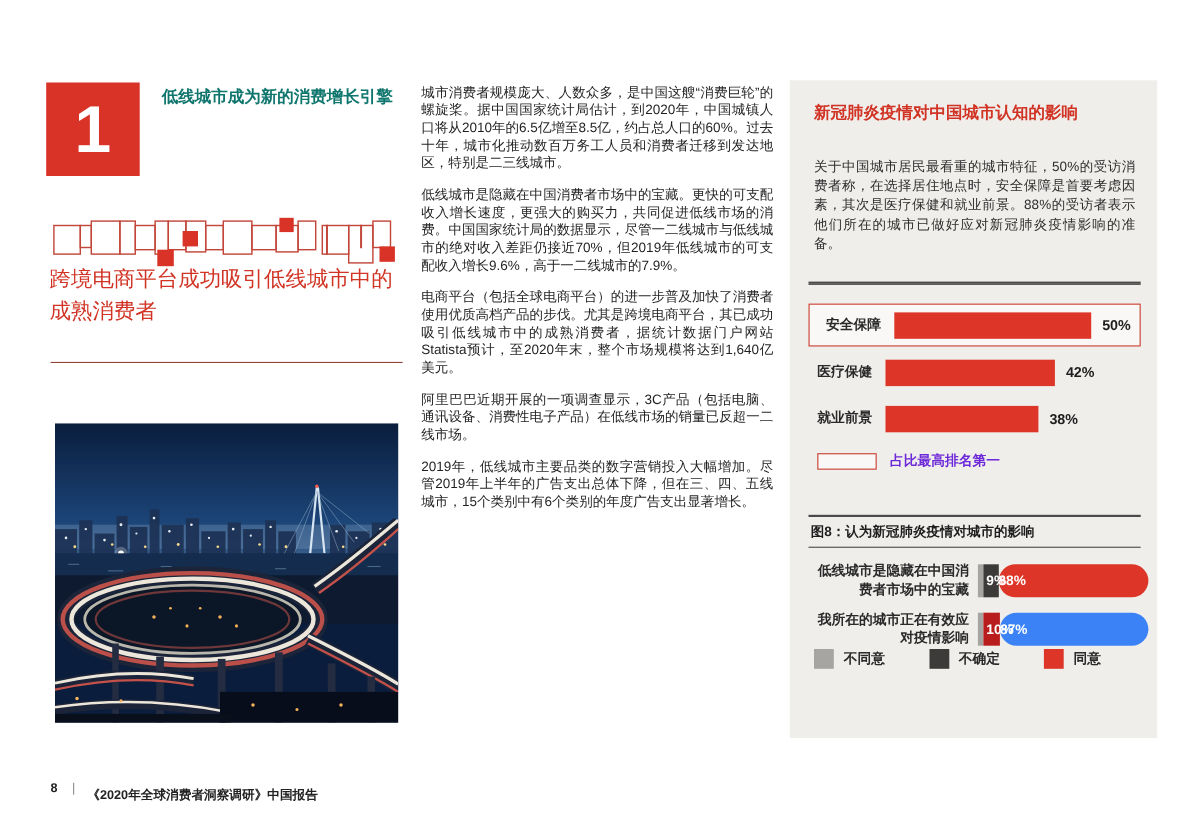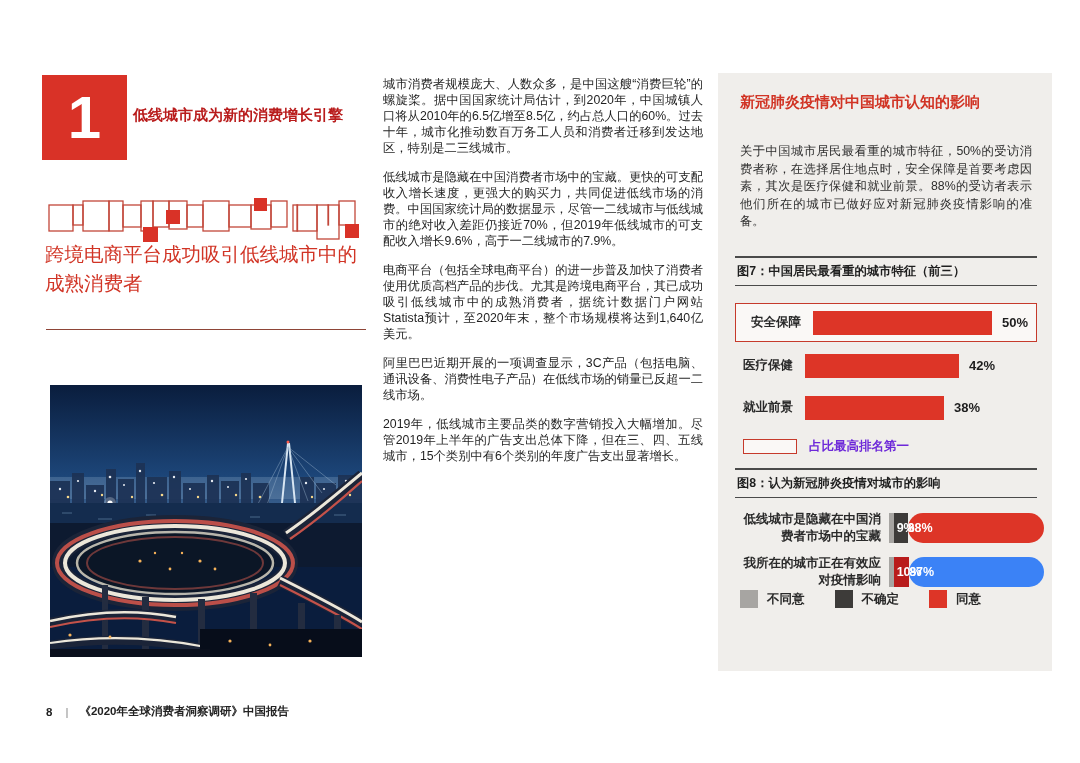--- a/index.html
+++ b/index.html
@@ -2,22 +2,22 @@
 <html><head>
 <meta charset="utf-8">
 <style>
   html,body{margin:0;padding:0;background:#ffffff;}
   .page{position:relative;width:1080px;height:763px;background:#ffffff;overflow:hidden;
         font-family:"Liberation Sans",sans-serif;color:#222;}
   
   .num-box{position:absolute;left:42px;top:75px;width:85px;height:85px;background:#d93227;
            display:flex;align-items:center;justify-content:center;}
   .num-box span{color:#fff;font-size:60px;font-weight:bold;line-height:1;}
-  .sec-title{position:absolute;left:133px;top:104px;width:238px;color:#b91c1c;
-             font-size:15px;font-weight:bold;line-height:1.45;}
+  .sec-title{position:absolute;left:133px;top:78px;width:238px;color:#0f766e;
+             font-size:15px;font-weight:bold;line-height:1.45;text-align:center;}
   .pattern{position:absolute;left:48px;top:195px;}
   .subtitle{position:absolute;left:45px;top:240px;width:324px;color:#d13425;
             font-size:19.5px;line-height:1.5;font-weight:500;}
   .left-rule{position:absolute;left:46px;top:329px;width:320px;height:1px;background:#8e4537;}
   .photo{position:absolute;left:50px;top:385px;width:312px;height:272px;overflow:hidden;background:#0a1d3d;}
   
   .body-col{position:absolute;left:383px;top:76px;width:320px;font-size:12.3px;
             line-height:16px;text-align:justify;color:#1f1f1f;}
   .body-col p{margin:0 0 13px 0;}
   
@@ -43,30 +43,30 @@
   .f8rows{margin-top:13px;}
   .f8row{display:flex;align-items:center;margin-bottom:10px;}
   .f8label{width:146px;flex:0 0 146px;text-align:right;font-size:12.5px;font-weight:600;
            line-height:1.35;color:#2a2a2a;padding-right:8px;}
   .f8barwrap{display:flex;height:30px;width:155px;}
   .f8seg{position:relative;height:100%;}
   .f8seg .seg-label{position:absolute;left:3px;top:50%;transform:translateY(-50%);
         color:#fff;font-size:12.5px;font-weight:600;white-space:nowrap;z-index:2;}
   .f8seg.agree{display:flex;align-items:center;justify-content:flex-start;border-radius:15px;}
   .f8seg.agree .seg-label{position:static;transform:none;}
-  .legend8{position:absolute;left:22px;top:517px;display:flex;align-items:center;}
+  .legend8{position:absolute;left:22px;top:517px;display:flex;align-items:center;gap:10px;}
   .legend8 .item{display:flex;align-items:center;margin-right:30px;}
   .legend8 .swatch8{width:18px;height:18px;margin-right:9px;}
   .legend8 .ltext{font-size:12.5px;font-weight:600;color:#2a2a2a;}
   .p-source{position:absolute;left:22px;top:554px;font-size:10.5px;font-weight:bold;color:#555;}
   
   .footer{position:absolute;left:46px;top:704px;display:flex;align-items:center;font-size:11.5px;color:#222;}
   .footer .pg{font-weight:bold;margin-right:13px;}
   .footer .sep{color:#888;margin-right:11px;}
-  .footer .ttl{font-weight:600;}
+  .footer .ttl{font-weight:600;margin-top:11px;}
 </style>
 </head>
 <body>
 
 <div class="page">
 
   <div class="num-box">
     <span>1</span>
   </div>
   <div class="sec-title">低线城市成为新的消费增长引擎</div>
@@ -252,21 +252,20 @@
     <p>阿里巴巴近期开展的一项调查显示，3C产品（包括电脑、通讯设备、消费性电子产品）在低线市场的销量已反超一二线市场。</p>
     <p>2019年，低线城市主要品类的数字营销投入大幅增加。尽管2019年上半年的广告支出总体下降，但在三、四、五线城市，15个类别中有6个类别的年度广告支出显著增长。</p>
   </div>
 
   <div class="panel">
     <div class="p-title">新冠肺炎疫情对中国城市认知的影响</div>
     <div class="p-intro">关于中国城市居民最看重的城市特征，50%的受访消费者称，在选择居住地点时，安全保障是首要考虑因素，其次是医疗保健和就业前景。88%的受访者表示他们所在的城市已做好应对新冠肺炎疫情影响的准备。</div>
 
     <div class="figure" id="fig7">
       <div class="rule-top"></div>
-      <div class="fig-title">图7：中国居民最看重的城市特征（前三）</div>
       <div class="rule-bot"></div>
       <div class="f7rows">
         <div class="f7row boxed">
           <div class="f7label">安全保障</div>
           <div class="f7bar" style="width: 183px; background: rgb(221, 53, 39);"></div>
           <div class="f7val">50%</div>
         </div>
         <div class="f7row">
           <div class="f7label">医疗保健</div>
           <div class="f7bar" style="width: 154px; background: rgb(221, 53, 39);"></div>

